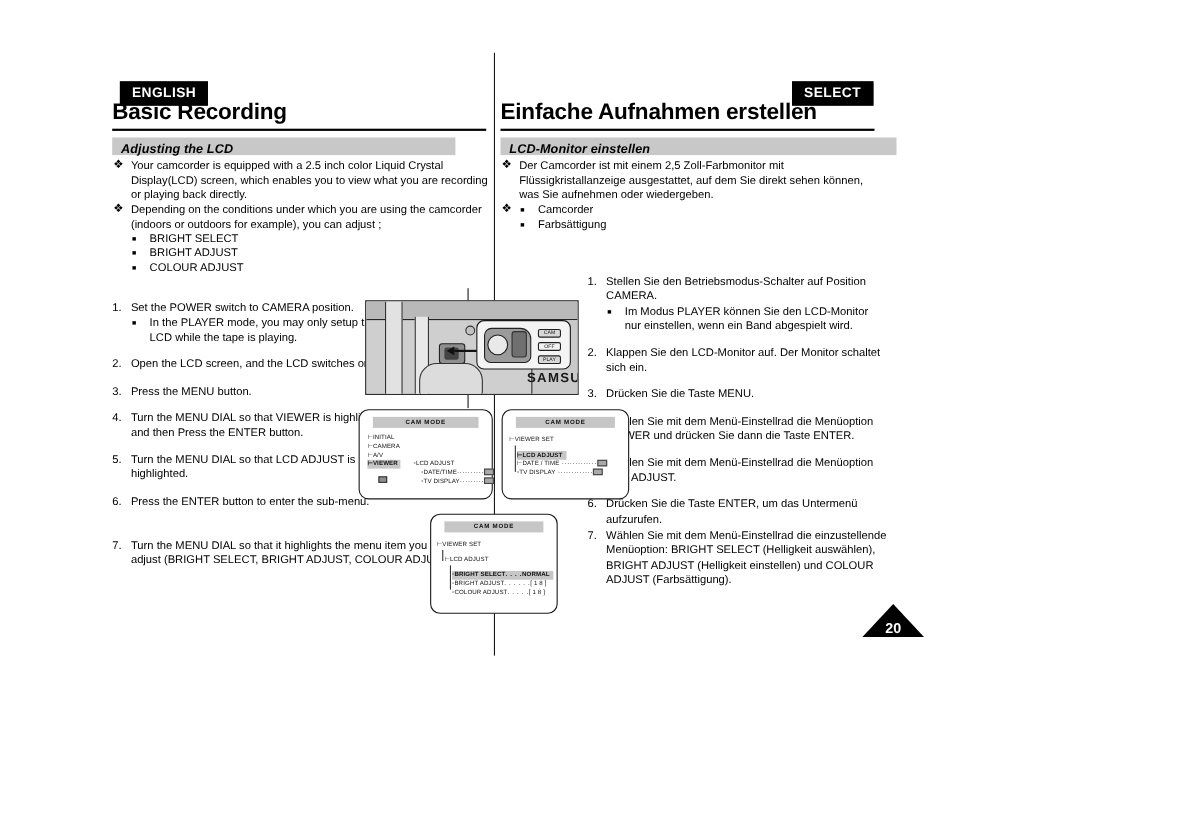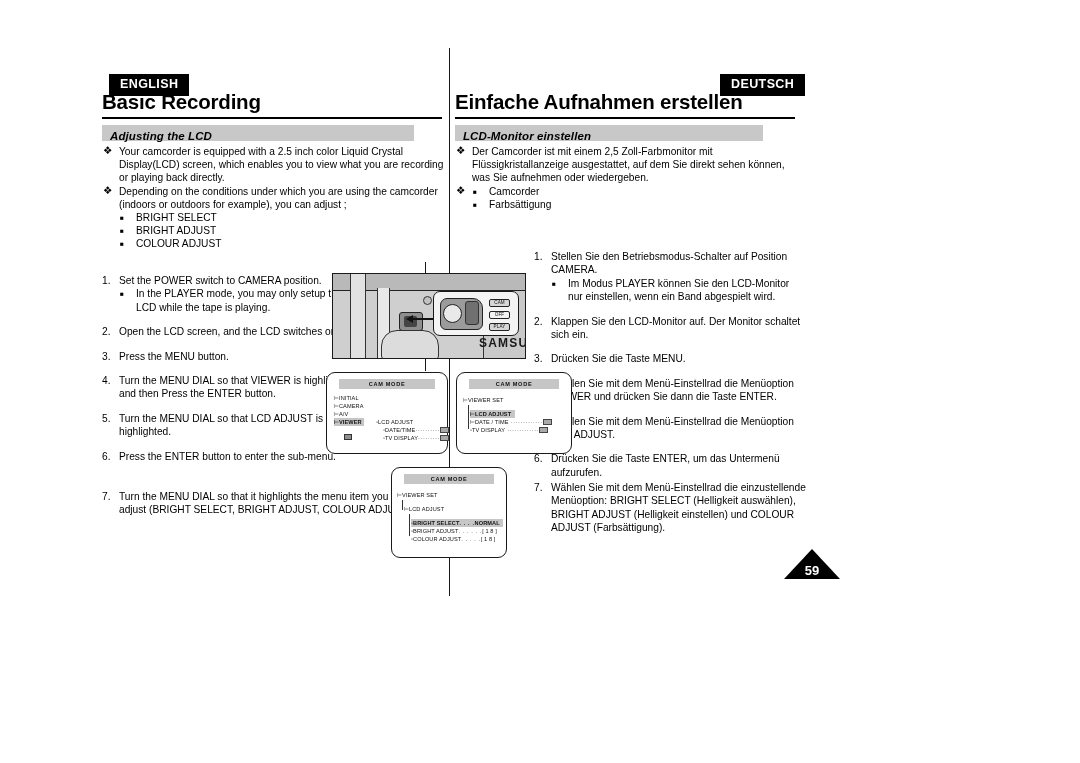--- a/index.html
+++ b/index.html
@@ -58,21 +58,21 @@
   .title-rule-en { left: 88px; top: 117px; width: 340px; }
   .title-rule-de { left: 441px; top: 117px; width: 340px; }
 
   
   .sect-bar {
     position: absolute;
     height: 16px;
     background: #c8c8c8;
   }
   .sect-bar-en { left: 88px; top: 125px; width: 312px; }
-  .sect-bar-de { left: 441px; top: 125px; width: 308px; }
+  .sect-bar-de { left: 441px; top: 125px; width: 360px; }
   .sect-bar span {
     position: relative;
     top: 1px;
     left: 8px;
     font-size: 11.5px;
     font-weight: bold;
     font-style: italic;
     letter-spacing: 0.1px;
   }
 
@@ -279,21 +279,21 @@
     </div>
   </div>
 
   <div class="num-en-7">
     <div class="n-item" style="margin-bottom:0">
       <span class="nn">7.</span>
       <span>Turn the MENU DIAL so that it highlights the menu item you want to adjust (BRIGHT SELECT, BRIGHT ADJUST, COLOUR ADJUST).</span>
     </div>
   </div>
 
-  <div class="lang-tag lang-de">DEUTSCH</div>
+  <div class="lang-tag lang-de">SELECT</div>
   <div class="chapter chapter-de">Einfache Aufnahmen erstellen</div>
   <div class="title-rule title-rule-de"></div>
   <div class="sect-bar sect-bar-de">
     <span>LCD-Monitor einstellen</span>
   </div>
 
   <div class="col col-de">
     <div class="d-item">
       <span class="mk">❖</span>
       <span>Der Camcorder ist mit einem 2,5 Zoll-Farbmonitor mit Flüssigkristallanzeige ausgestattet, auf dem Sie direkt sehen können, was Sie aufnehmen oder wiedergeben.</span>
@@ -444,15 +444,15 @@
     </div>
     <div class="osd-row" style="left:19px; top:59px;">
       <span>◦</span><span>BRIGHT ADJUST</span><span class="dots">. . . . . .</span><span>[ 1 8 ]</span>
     </div>
     <div class="osd-row" style="left:19px; top:67px;">
       <span>◦</span><span>COLOUR ADJUST</span><span class="dots">. . . . .</span><span>[ 1 8 ]</span>
     </div>
   </div>
 
   <div class="page-num"></div>
-  <div class="page-num-txt">59</div>
+  <div class="page-num-txt">20</div>
 
 </div>
 
 </body></html>

